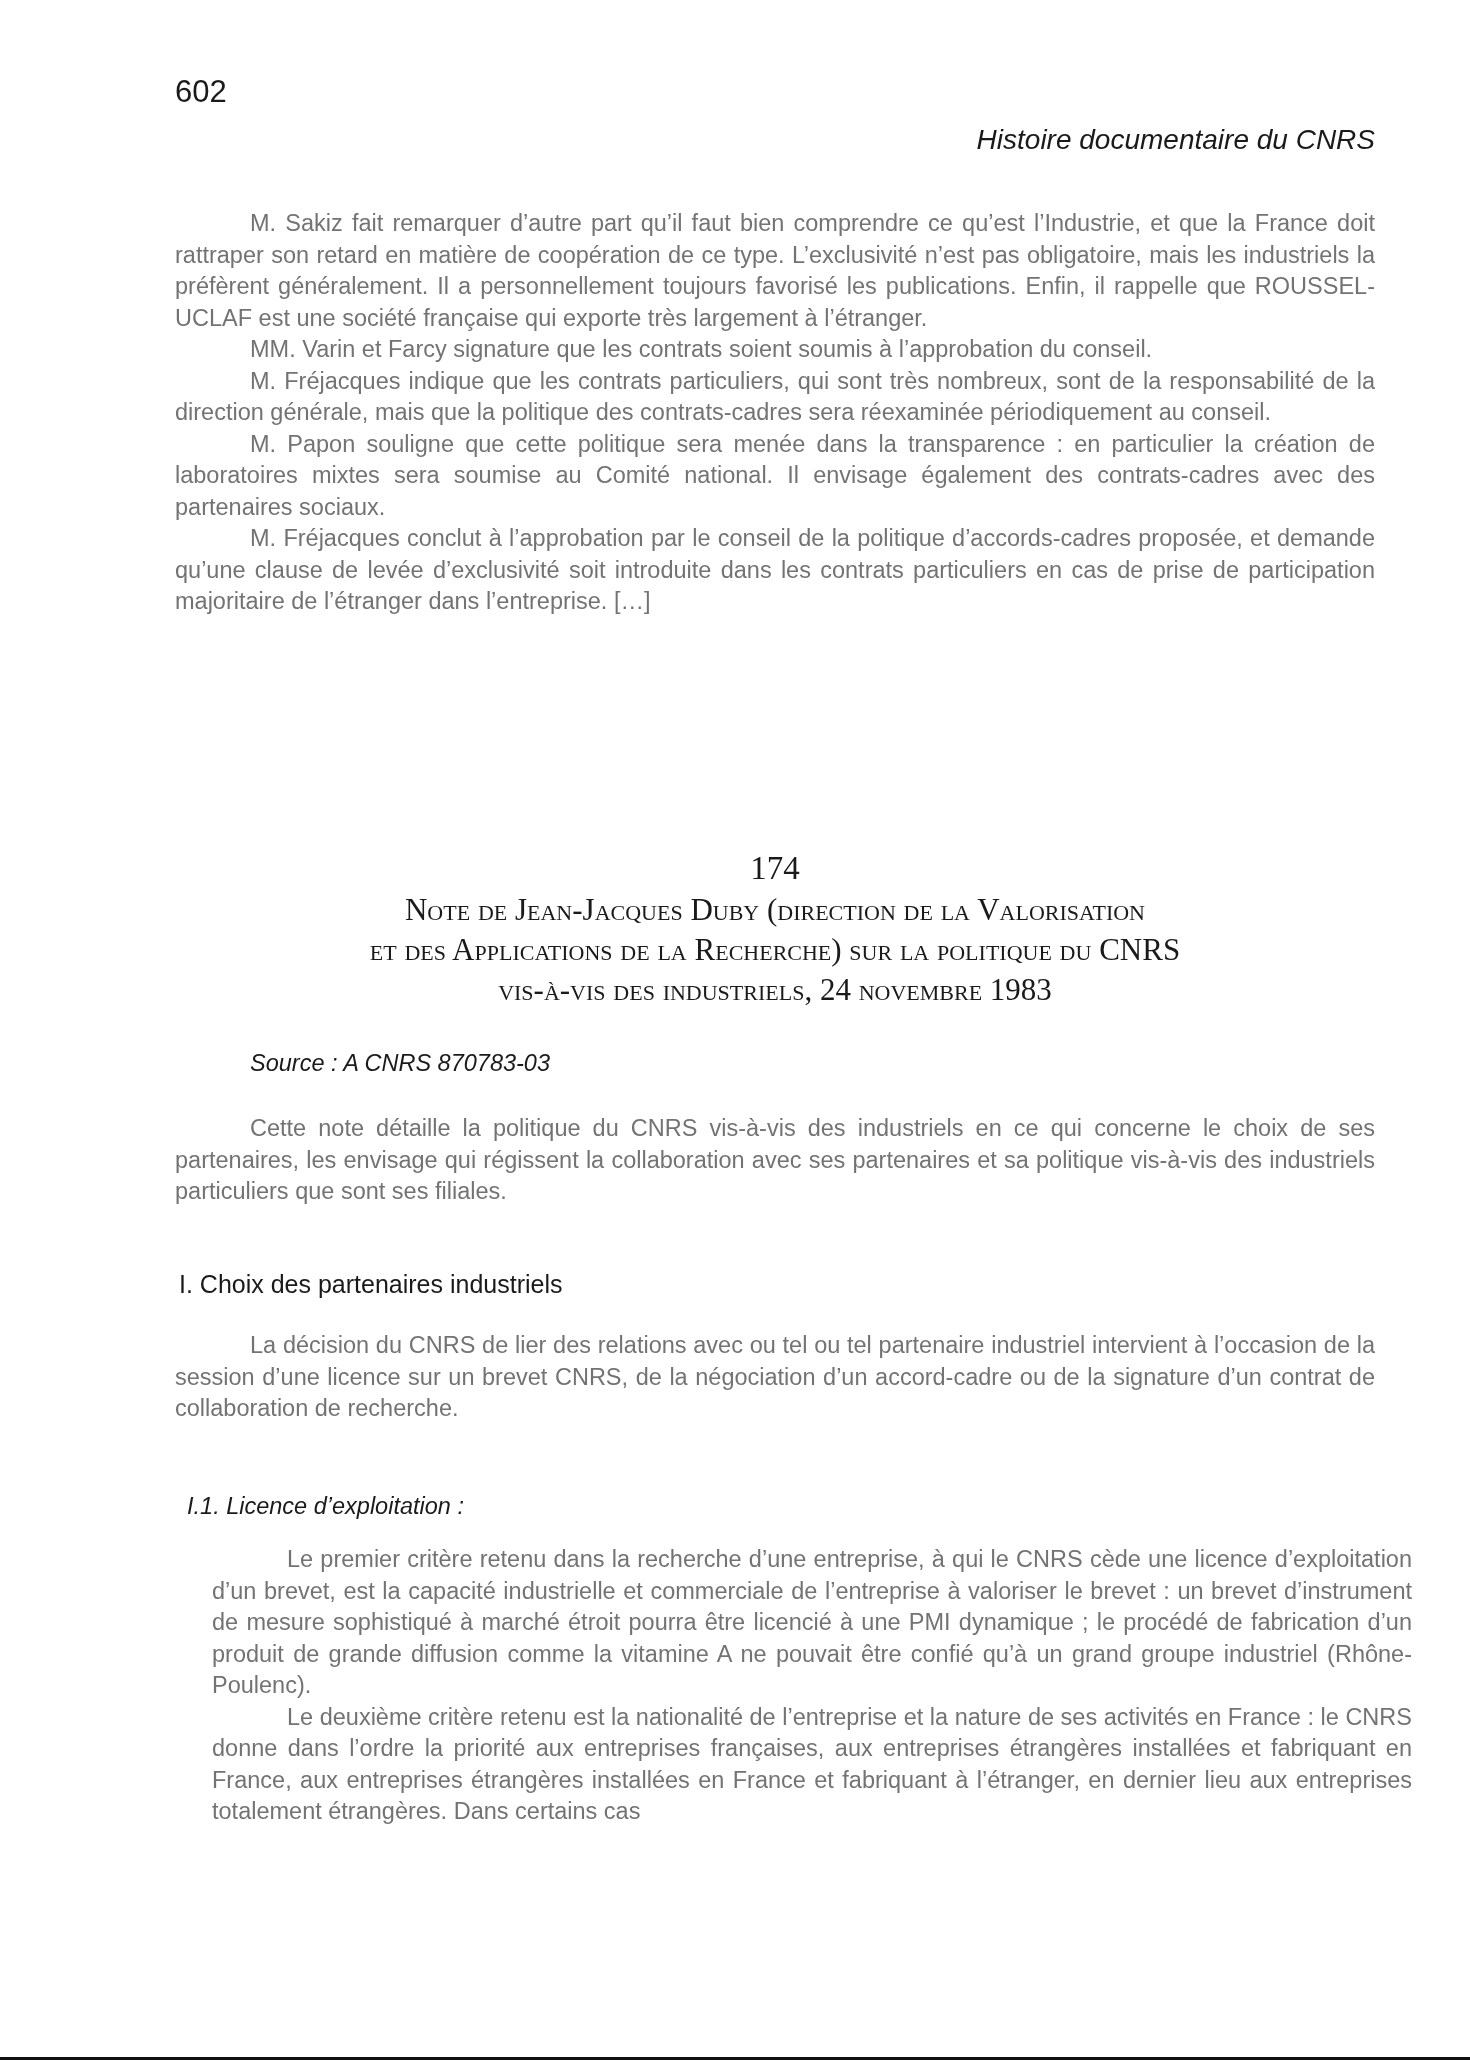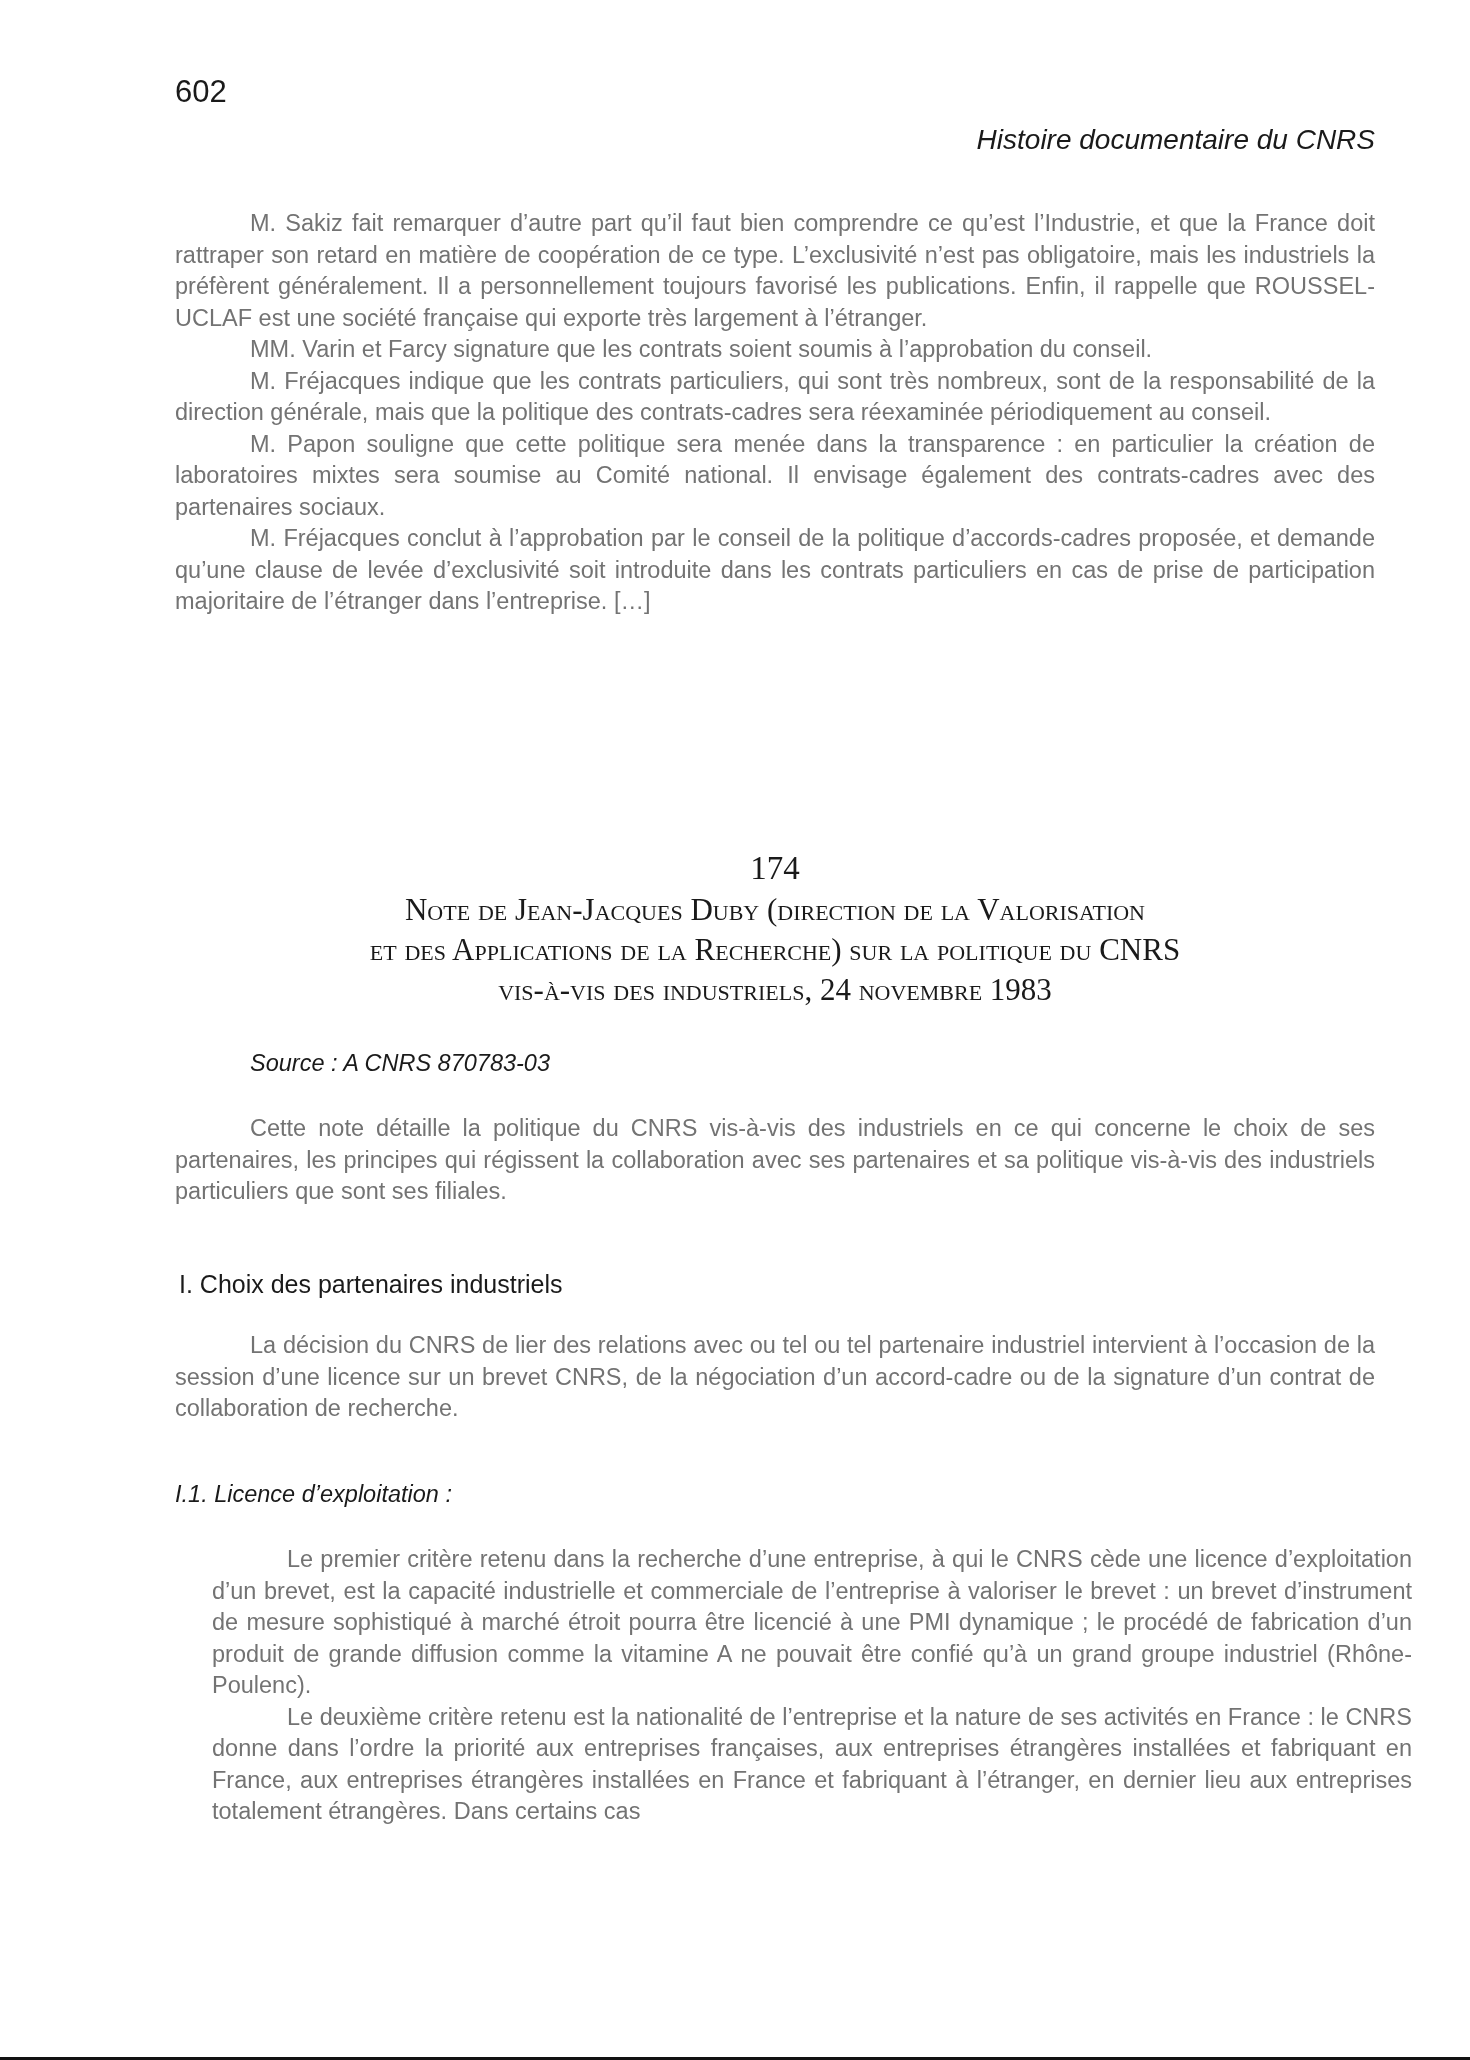--- a/index.html
+++ b/index.html
@@ -99,21 +99,21 @@
     }
     #block-section1 { top: 1330px; }
 
     .subsection-heading {
       position: absolute;
       top: 1481px;
       left: 175px;
       font-family: "Liberation Sans", sans-serif;
       font-style: italic;
       font-size: 23.5px;
-      margin: 0;
+      margin: 12px;
       font-weight: normal;
     }
     #block-licence { top: 1544px; margin-left: 37px; }
 
     .page-edge {
       position: absolute;
       left: 0;
       right: 0;
       bottom: 0;
       height: 3px;
@@ -141,21 +141,21 @@
   <div class="doc-title">
     <span>Note de Jean-Jacques Duby (direction de la Valorisation</span>
     <span>et des Applications de la Recherche) sur la politique du CNRS</span>
     <span>vis-à-vis des industriels, 24 novembre 1983</span>
   </div>
 </div>
 
 <div class="source-line">Source : A CNRS 870783-03</div>
 
 <div class="text-block" id="block-intro">
-  <p>Cette note détaille la politique du CNRS vis-à-vis des industriels en ce qui concerne le choix de ses partenaires, les principes qui régissent la collaboration avec ses partenaires et sa politique vis-à-vis des industriels particuliers que sont ses filiales.</p>
+  <p>Cette note détaille la politique du CNRS vis-à-vis des industriels en ce qui concerne le choix de ses partenaires, les envisage qui régissent la collaboration avec ses partenaires et sa politique vis-à-vis des industriels particuliers que sont ses filiales.</p>
 </div>
 
 <h2 class="section-heading">I. Choix des partenaires industriels</h2>
 <div class="text-block" id="block-section1">
   <p>La décision du CNRS de lier des relations avec ou tel ou tel partenaire industriel intervient à l’occasion de la session d’une licence sur un brevet CNRS, de la négociation d’un accord-cadre ou de la signature d’un contrat de collaboration de recherche.</p>
 </div>
 
 <h3 class="subsection-heading">I.1. Licence d’exploitation :</h3>
 <div class="text-block" id="block-licence">
   <p>Le premier critère retenu dans la recherche d’une entreprise, à qui le CNRS cède une licence d’exploitation d’un brevet, est la capacité industrielle et commerciale de l’entreprise à valoriser le brevet : un brevet d’instrument de mesure sophistiqué à marché étroit pourra être licencié à une PMI dynamique ; le procédé de fabrication d’un produit de grande diffusion comme la vitamine A ne pouvait être confié qu’à un grand groupe industriel (Rhône-Poulenc).</p>

